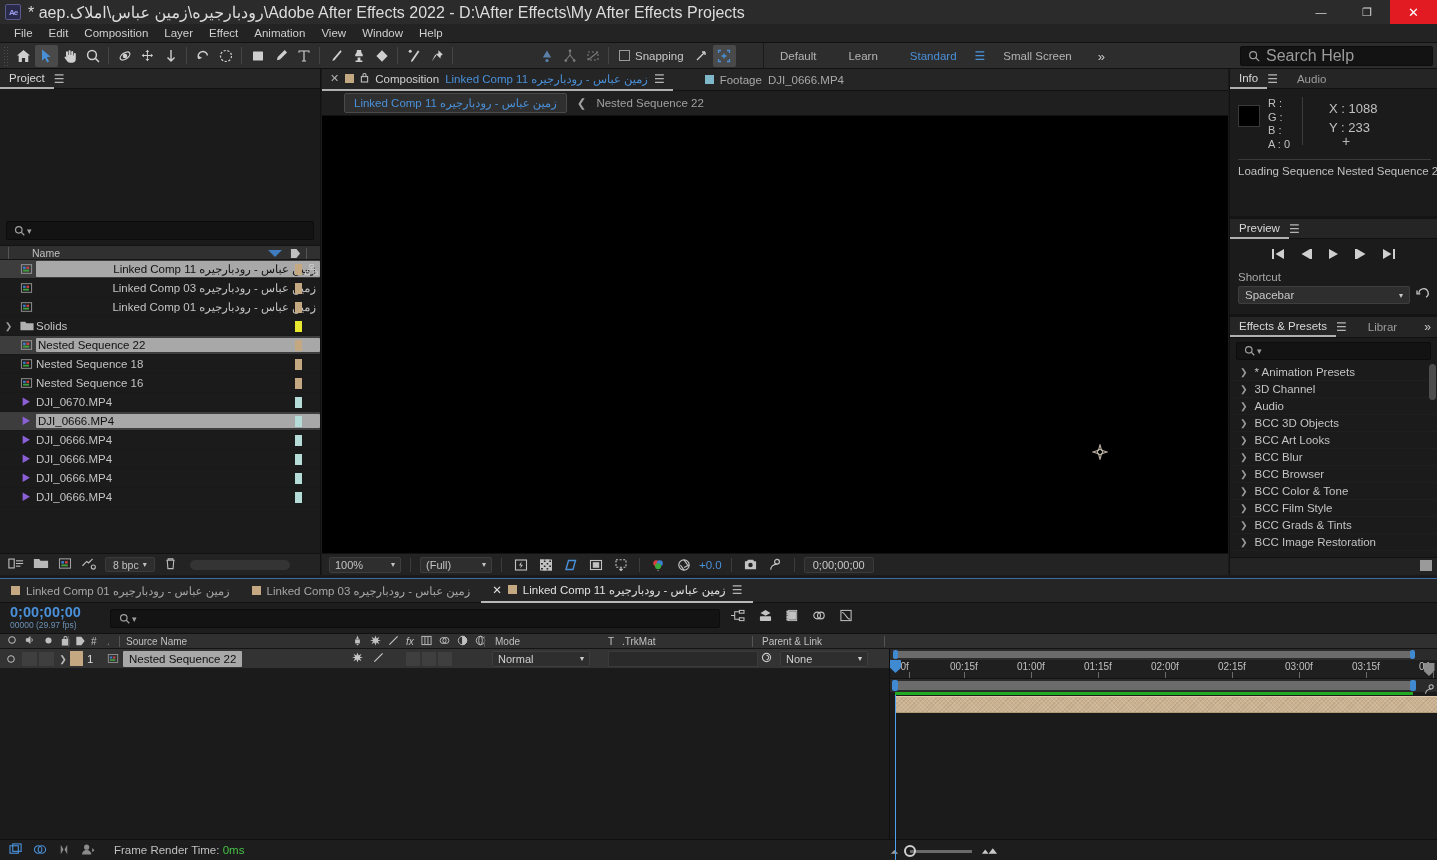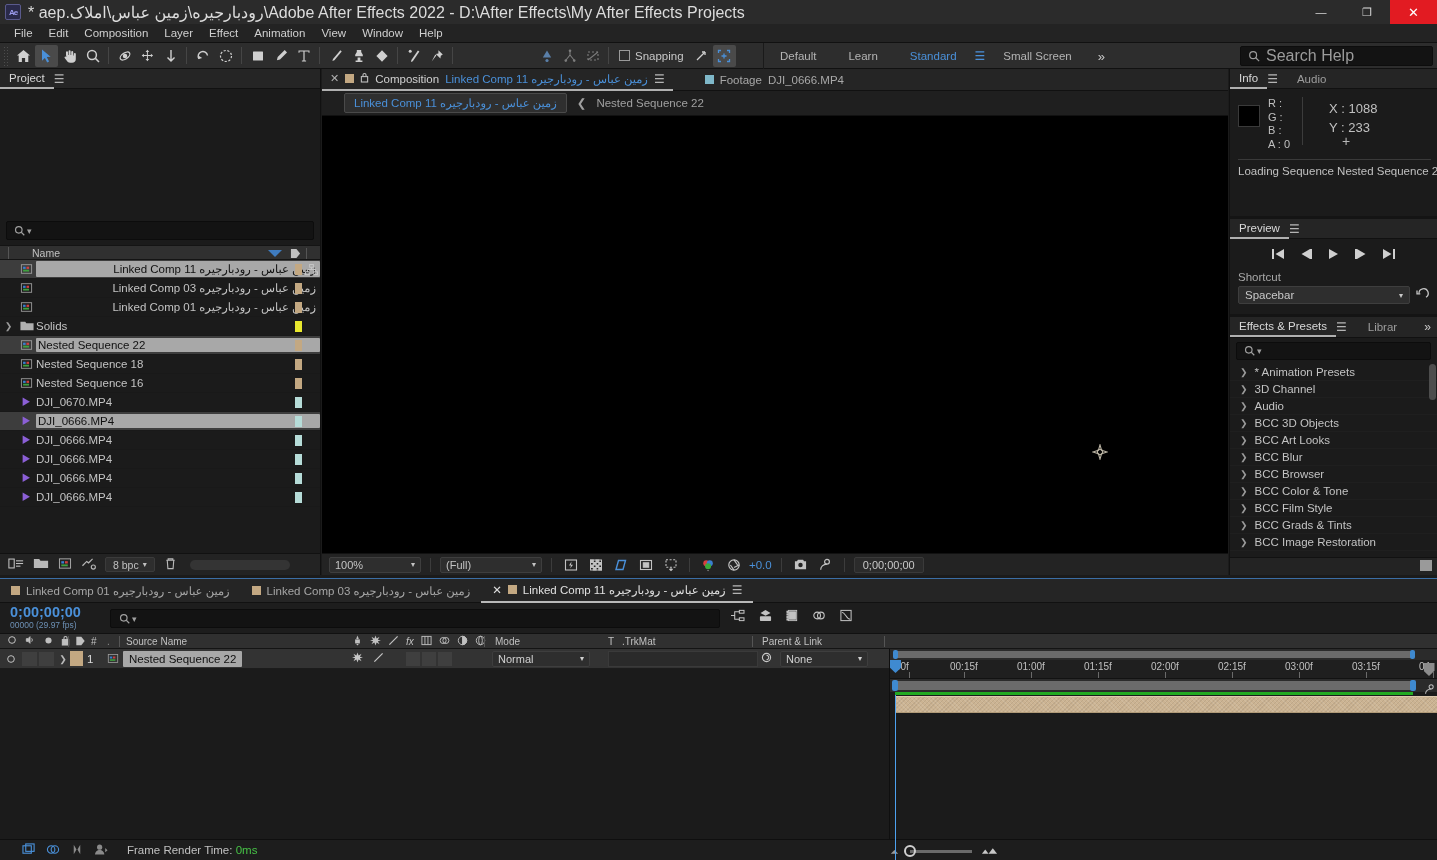--- a/index.html
+++ b/index.html
@@ -173,21 +173,21 @@
              border-top:1px solid #ddc9ad; border-bottom:1px solid #b09a78;}
   .playhead{ position:absolute; left:5px; top:0; width:1px; height:100%; background:#4da2f0; z-index:5;}
   .playhead-top{ position:absolute; left:0px; top:0; width:11px; height:13px; background:#3f8ad0;
                  clip-path:polygon(0 0,100% 0,100% 60%,50% 100%,0 60%); }
   .tl-rightbtns{ position:absolute; right:0; top:11px; width:16px; }
   .tl-rb{ height:19px; display:flex; align-items:center; justify-content:center; color:#bdbdbd;}
   .shield{ width:11px;height:13px;background:#8c8c8c; clip-path:polygon(0 0,100% 0,100% 60%,50% 100%,0 60%);}
 
   
   .statusbar{ position:absolute; left:0; bottom:0; width:1437px; height:21px; background:#1d1d1d;
-              border-top:1px solid #0f0f0f; display:flex; align-items:center; gap:10px; padding-left:22px;}
+              border-top:1px solid #0f0f0f; display:flex; align-items:center; gap:10px; padding-left:9px;}
   .frt{ font-size:11.5px; color:#c0c0c0; margin-left:8px;}
   .frt b{ color:#46c246; font-weight:normal;}
   .zoomctl{ position:absolute; left:888px; bottom:3px; display:flex; align-items:center; gap:9px;}
   .zslider{ width:62px;height:3px;background:#6a6a6a; position:relative;}
   .zknob{ position:absolute; left:-6px; top:-5px; width:12px;height:12px; border:2px solid #cfcfcf; border-radius:50%;}
   .rtl{ direction:rtl; unicode-bidi:isolate; display:inline;}
 </style>
 </head>
 <body>
 
@@ -638,26 +638,26 @@
     <div class="stage">
       <span class="anchor">
         <svg width="16" height="16" viewBox="0 0 16 16" fill="none" stroke="#b9b2a2" stroke-width="1.1">
           <circle cx="8" cy="8" r="2.6"></circle>
           <path d="M8 0.8L9.6 6.4 15.2 8 9.6 9.6 8 15.2 6.4 9.6 0.8 8 6.4 6.4z"></path>
         </svg>
       </span>
     </div>
 
     <div class="viewer-bar">
-      <span class="vsel" style="width:92px">
+      <span class="vsel" style="width:72px">
         <span>100%</span>
         <span style="font-size:8px">▾</span>
       </span>
       <span class="vsep"></span>
-      <span class="vsel" style="width:102px">
+      <span class="vsel" style="width:72px">
         <span>(Full)</span>
         <span style="font-size:8px">▾</span>
       </span>
       <span class="vsep"></span>
       <span class="vbtn">
         <svg width="14" height="14" viewBox="0 0 14 14" fill="none" stroke="currentColor" stroke-width="1.1">
             <rect x="1.5" y="2" width="11" height="10"></rect>
             <path d="M7.5 3.6L5 7.4h2L6.2 10.6 9 6.8H7z" fill="currentColor" stroke="none"></path>
           </svg>
       </span>

